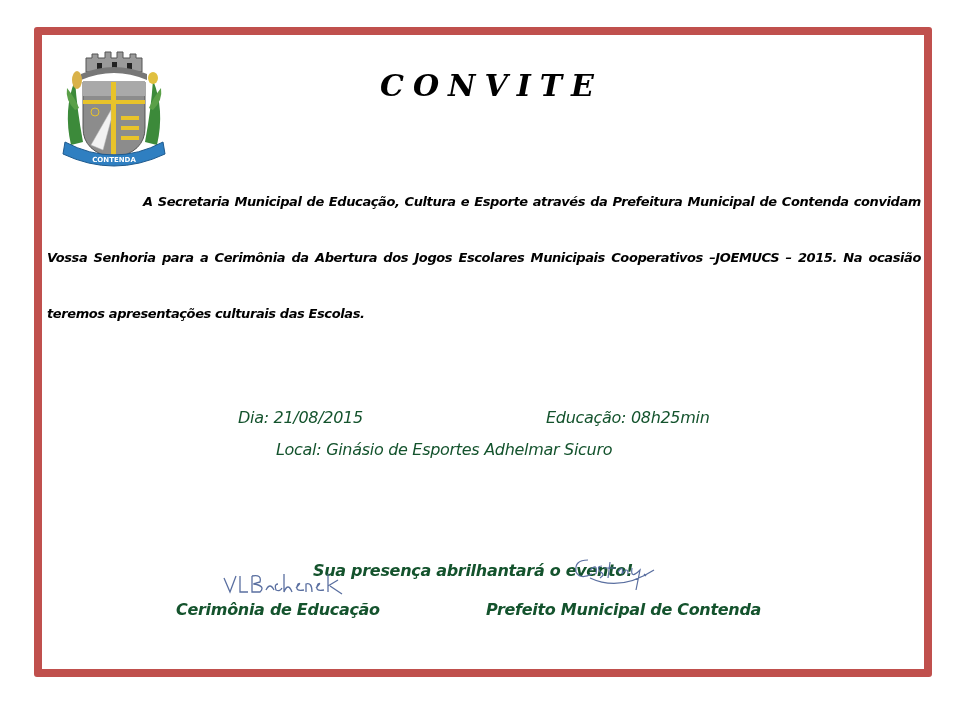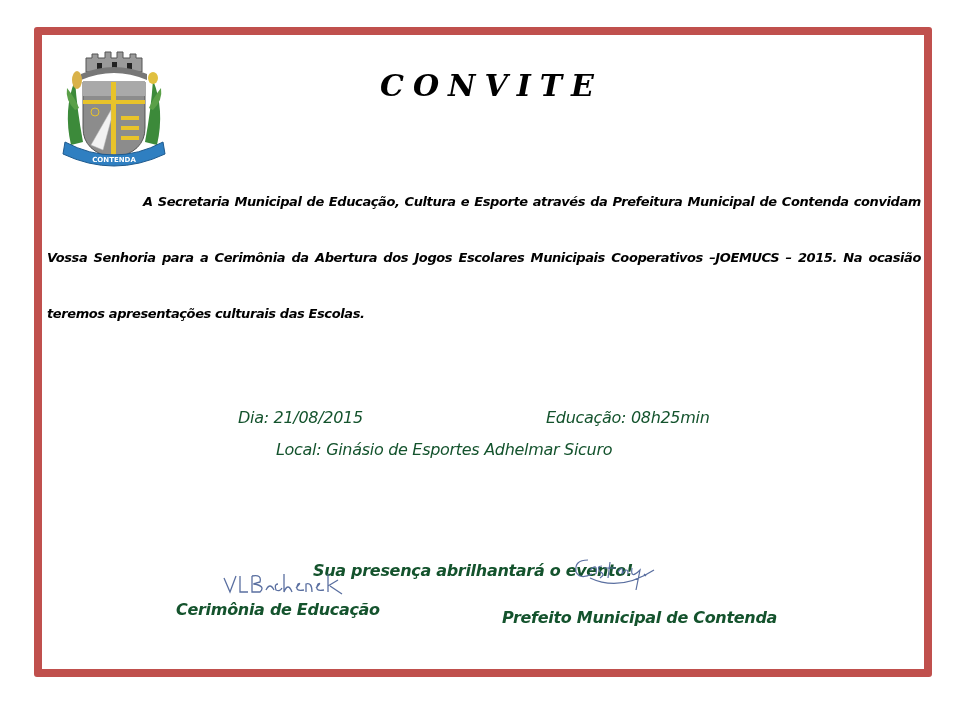--- a/index.html
+++ b/index.html
@@ -28,21 +28,21 @@
   .line {
     position: absolute; font-family: "DejaVu Sans", sans-serif; font-style: italic;
     font-size: 16px; color: #14532d; letter-spacing: -0.3px; white-space: nowrap;
   }
   .day { left: 238px; top: 408px; }
   .time { left: 546px; top: 408px; }
   .place { left: 276px; top: 440px; font-style: italic; }
   .closing { left: 313px; top: 513px; font-weight: bold; margin-top: 48px; }
   .sign-label { font-weight: bold; top: 600px; }
   .sec-label { left: 176px; }
-  .pref-label { left: 502px; margin-top: 8px; }
+  .pref-label { left: 486px; }
   .sig { position: absolute; }
 </style>
 </head>
 <body>
 
 <div class="frame"></div>
 
 <div class="crest">
   <svg width="106" height="120" viewBox="0 0 106 120">
 

